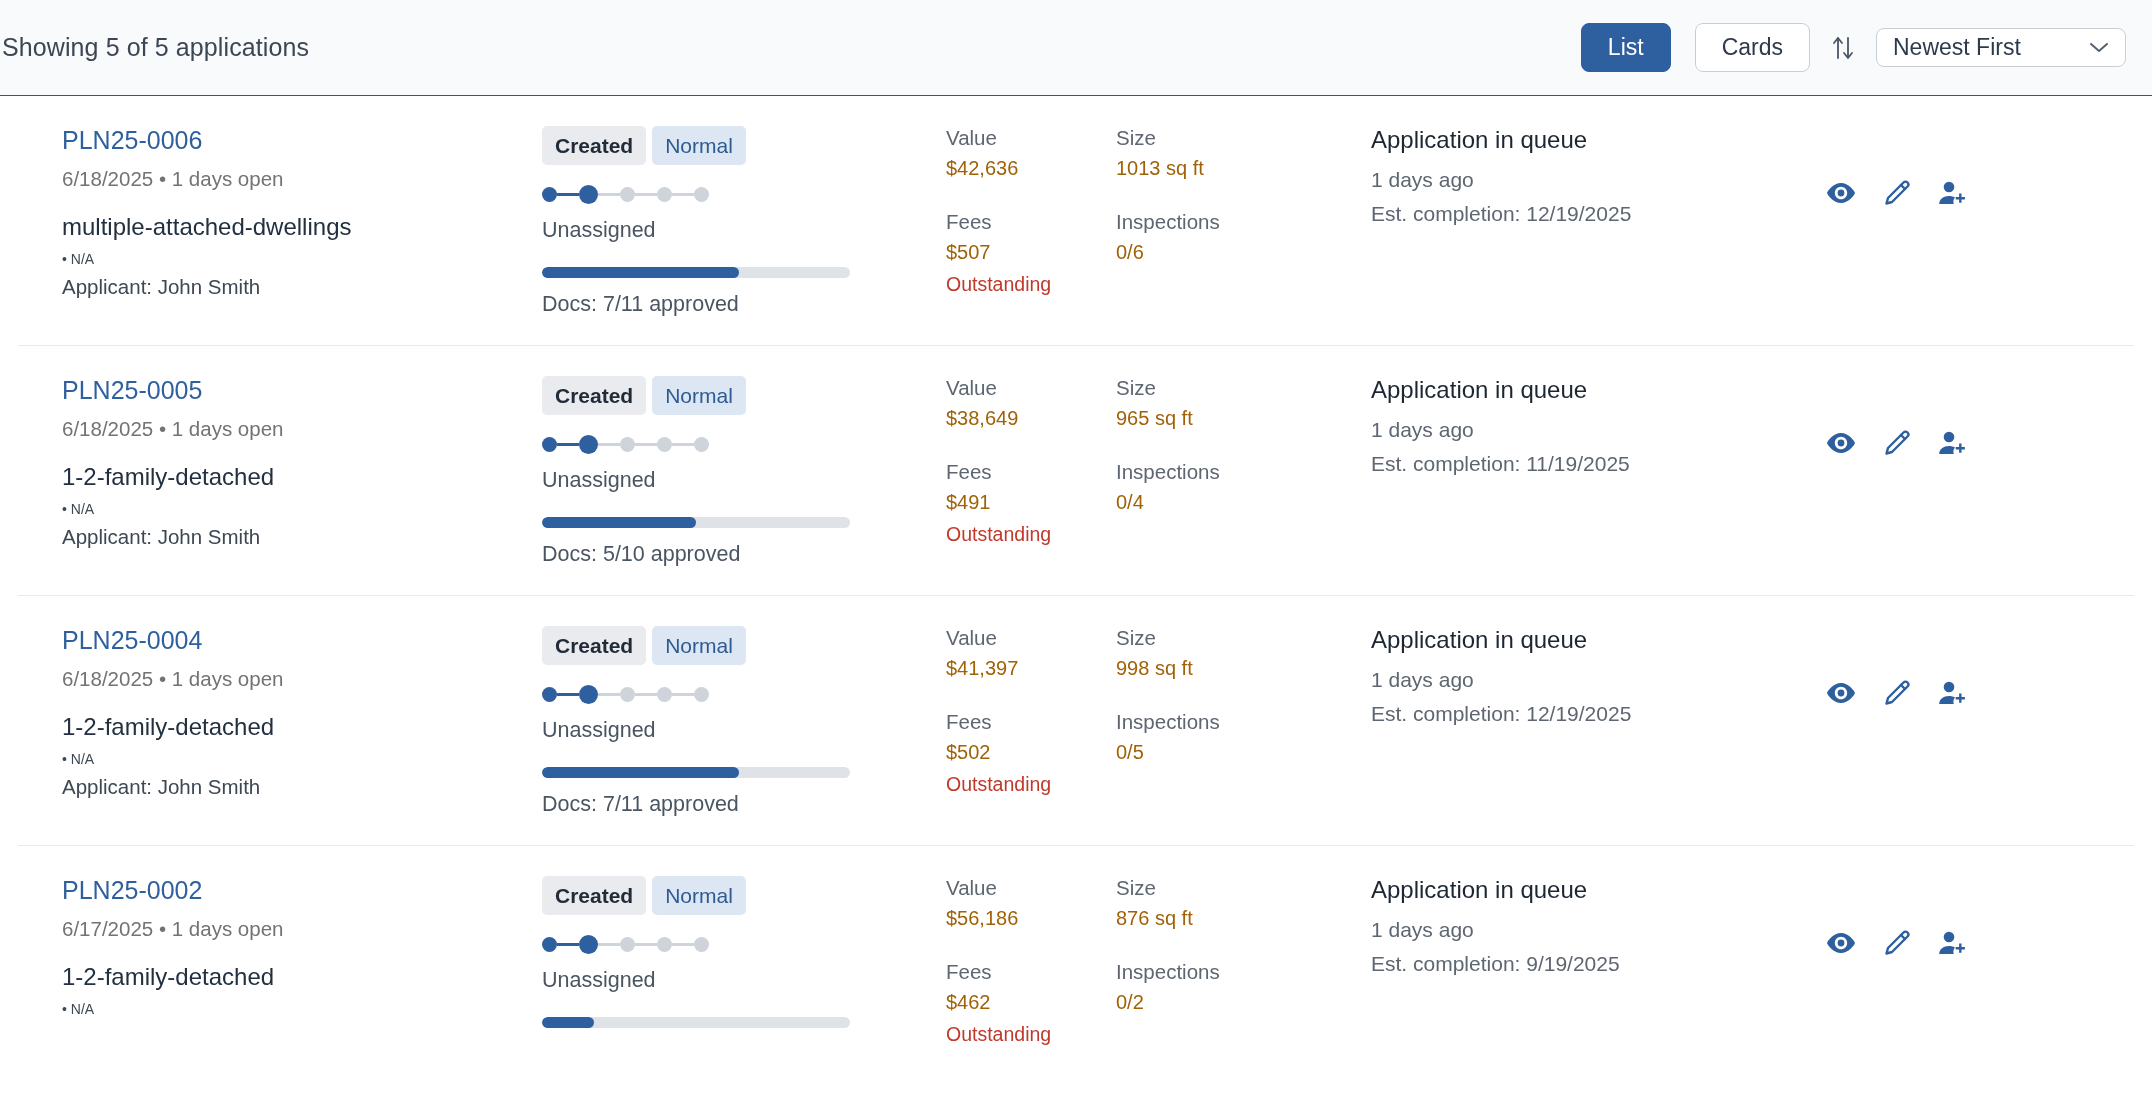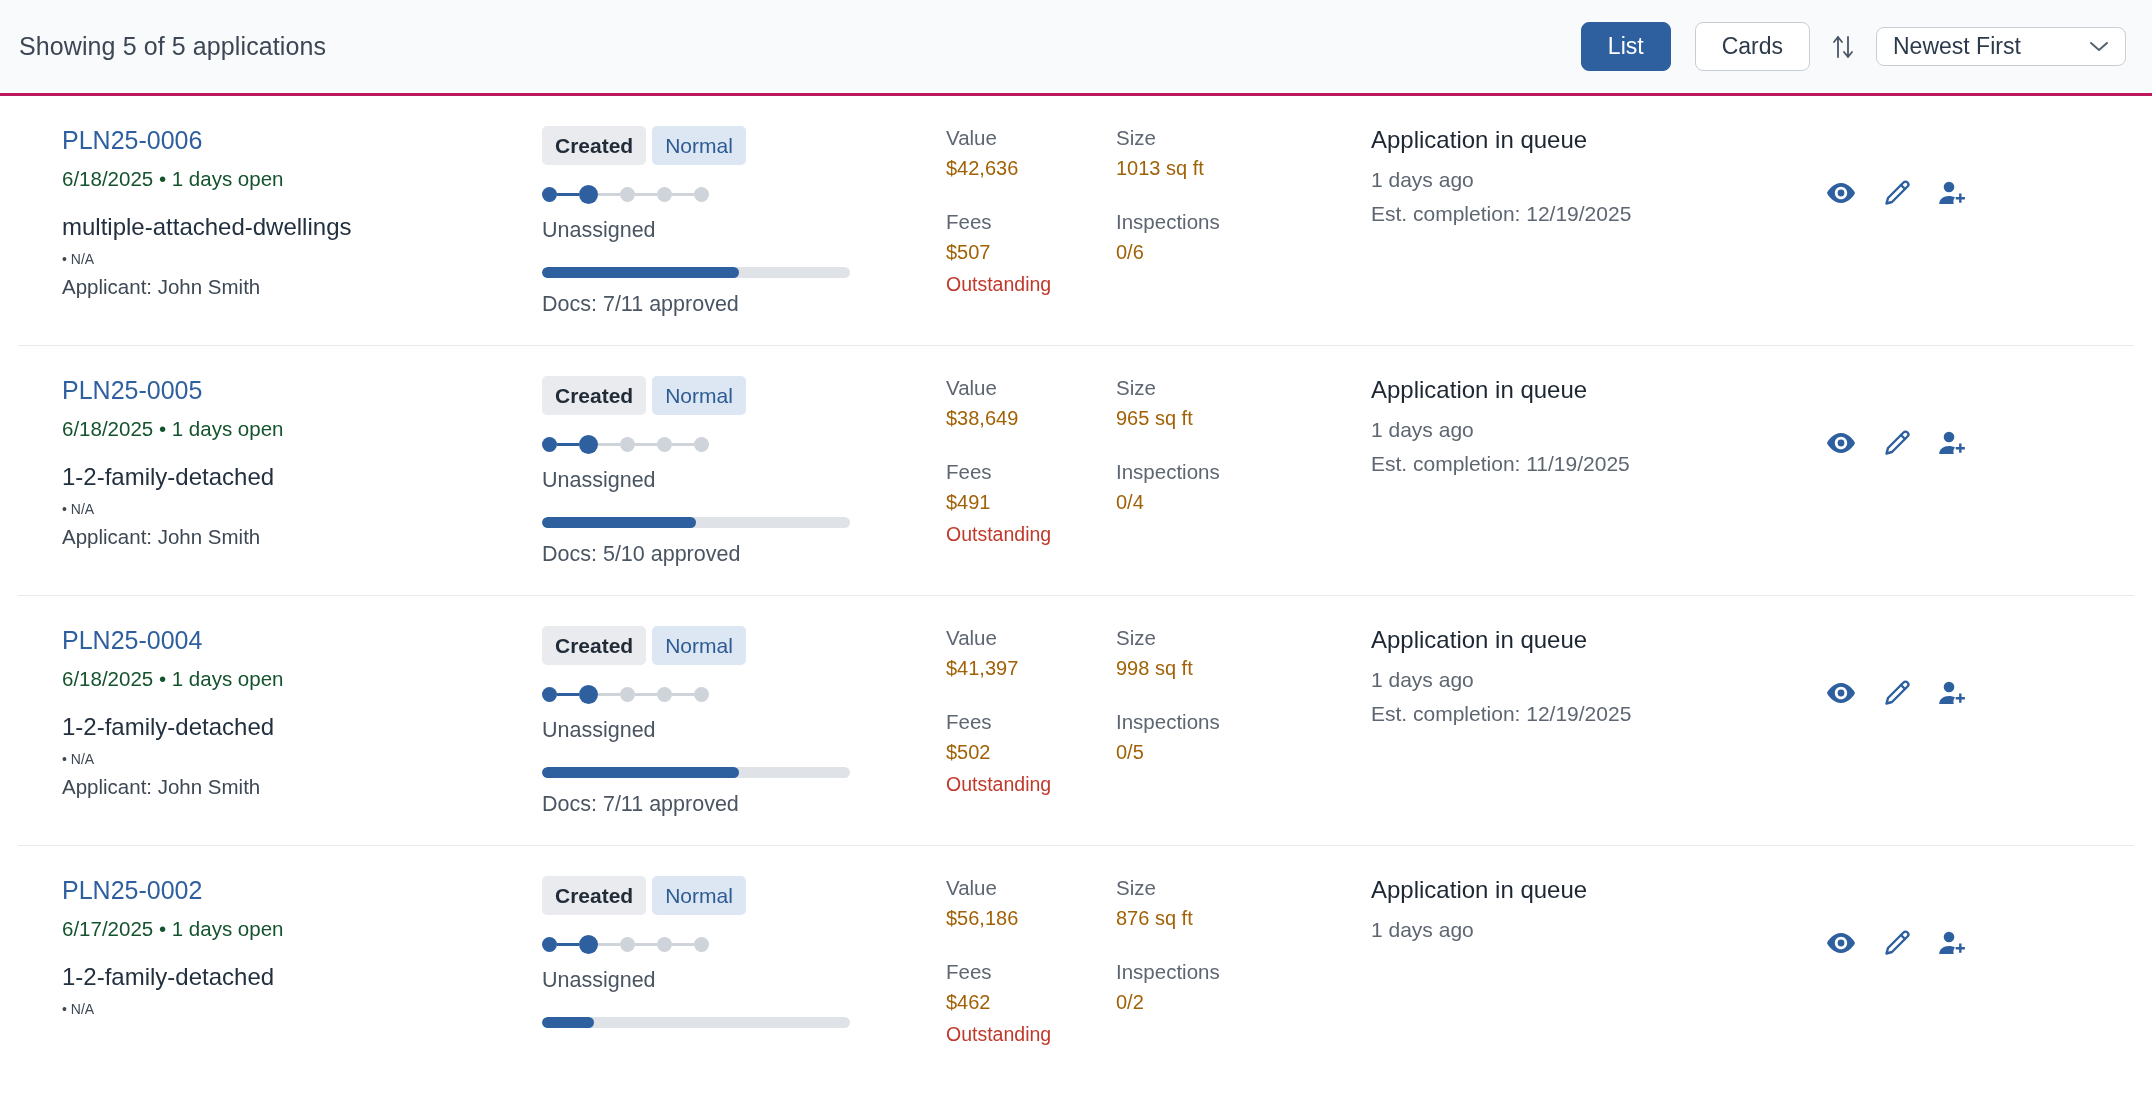--- a/index.html
+++ b/index.html
@@ -12,22 +12,22 @@
     overflow: hidden;
   }
   .page { width: 2152px; height: 1100px; position: relative; background:#fff; }
 
   
   .topbar {
     height: 96px;
     background: #f9fafb;
     display: flex;
     align-items: center;
-    padding: 0 26px 0 19px;
-    border-bottom: 3px solid #be185d;
+    padding: 0 26px 0 2px;
+    border-bottom: 1px solid #be185d;
   }
   .showing-text {
     font-size: 25px;
     color: #3c4654;
     letter-spacing: .1px;
   }
   .topbar-right {
     margin-left: auto;
     display: flex;
     align-items: center;
@@ -111,21 +111,21 @@
   
   .app-id {
     font-size: 25px;
     color: #2e5f9e;
     margin-bottom: 12px;
     cursor: pointer;
     font-weight: 400;
   }
   .app-date {
     font-size: 20.5px;
-    color: #14532d;
+    color: #737373;
     margin-bottom: 22px;
   }
   .app-type {
     font-size: 24px;
     color: #22303f;
     margin-bottom: 10px;
   }
   .app-na {
     font-size: 14px;
     color: #3d4854;
@@ -546,20 +546,21 @@
         <div>
           <div class="proj-label">Inspections</div>
           <div class="proj-value">0/2</div>
         </div>
       </div>
     </div>
 
     <div class="col4">
       <div class="act-title">Application in queue</div>
       <div class="act-sub">1 days ago</div>
+      <div class="act-est">Est. completion: 9/19/2025</div>
     </div>
 
     <div class="col5">
       <div class="actions">
         <span class="act-icon">
               <svg width="30" height="22" viewBox="0 0 30 22" fill="currentColor">
                 <path d="M15 1C7.5 1 2 8.3 1 11c1 2.7 6.5 10 14 10s13-7.3 14-10C28 8.3 22.5 1 15 1zm0 16.3c-3.4 0-6.2-2.8-6.2-6.3S11.6 4.7 15 4.7 21.2 7.5 21.2 11 18.4 17.3 15 17.3z"></path>
                 <circle cx="15" cy="11" r="3.4" fill="currentColor"></circle>
               </svg>
             </span>

